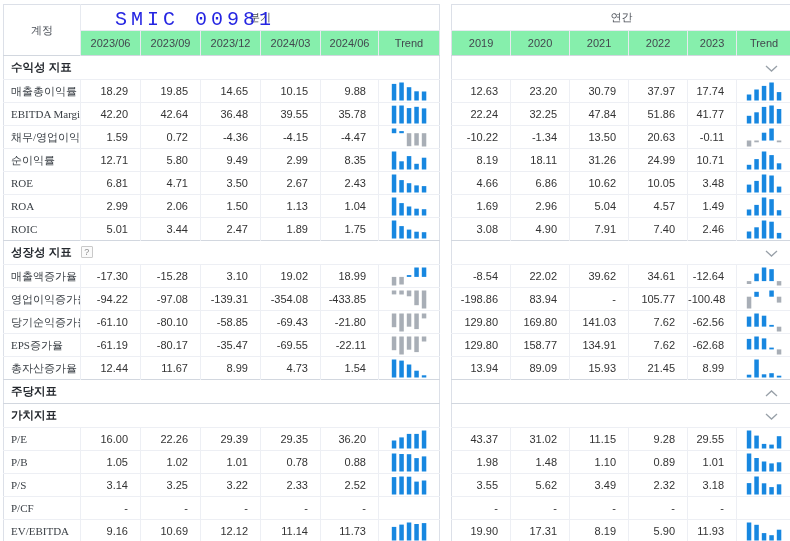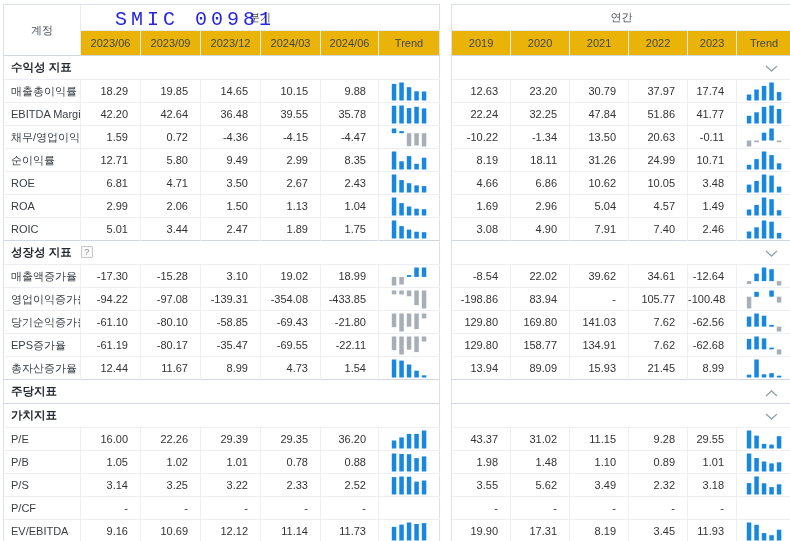--- a/index.html
+++ b/index.html
@@ -10,39 +10,39 @@
 
   table { border-collapse: collapse; table-layout: fixed; font-size: 11px; color: #333;
           border: 1px solid #dce0e8; background: #fff; }
   .q-table { width: 436px; }
   .y-table { width: 340px; }
   th, td { font-weight: normal; overflow: hidden; white-space: nowrap; }
 
   .group-row th { height: 26px; background: #fff; color: #4a4f57; font-size: 11px; position: relative; }
   .group-cell { border-left: 1px solid #e7eaf0; }
   .account-cell { background: #f1f3f7; color: #42474e; }
-  .col-row th { height: 25px; background: #eab308; color: #42474e;
+  .col-row th { height: 25px; background: #86efac; color: #42474e;
                 border-top: 1px solid #e7eaf0; border-left: 1px solid #e7eaf0; }
   .y-table .col-row th:first-child { border-left: none; }
 
   .stock-label { position: absolute; left: 34px; top: 3px;
                  font-family: "Liberation Mono", "DejaVu Sans Mono", monospace;
                  font-size: 20px; letter-spacing: 4px; color: #2525e2; }
 
   .section-row td { height: 24px; border-top: 1px solid #d2d7df; background: #fff; }
   .sec-title { font-weight: bold; color: #23272d; font-size: 11.5px; padding-left: 7px; }
   .help { display: inline-block; width: 12px; height: 12px; line-height: 11px; text-align: center;
           border: 1px solid #c9c9c9; background: #fafafa; color: #8e8e8e; font-size: 9px;
           margin-left: 9px; border-radius: 1px; vertical-align: 1px; }
   .chev { text-align: right; padding-right: 13px; }
   .chev svg { vertical-align: middle; }
 
   .data-row td { height: 23px; border-top: 1px solid #edeff4; }
   .data-row td + td { border-left: 1px solid #edeff4; }
-  .label { text-align: left; padding-left: 7px; color: #3b4046; }
+  .label { text-align: left; padding-left: 7px; color: #3b4046; font-family: Liberation Serif, serif; }
   .val { text-align: right; padding-right: 12px; }
   .trend { text-align: center; vertical-align: middle; }
   .trend svg { display: inline-block; vertical-align: middle; }
 </style>
 </head>
 <body>
 
 <div class="screen">
   <div class="tables">
 
@@ -595,21 +595,21 @@
             <td class="val">-</td>
             <td class="val">-</td>
             <td class="val">-</td>
             <td class="val">-</td>
             <td class="trend"></td>
           </tr>
           <tr class="data-row">
             <td class="val">19.90</td>
             <td class="val">17.31</td>
             <td class="val">8.19</td>
-            <td class="val">3.45</td>
+            <td class="val">5.90</td>
             <td class="val">11.93</td>
             <td class="trend"><svg width="46" height="21">
                 <rect x="5.8" y="1.5" width="4.5" height="18.0" fill="#1787e0"></rect>
                 <rect x="13.3" y="3.8" width="4.5" height="15.7" fill="#1787e0"></rect>
                 <rect x="20.8" y="12.1" width="4.5" height="7.4" fill="#1787e0"></rect>
                 <rect x="28.3" y="14.2" width="4.5" height="5.3" fill="#1787e0"></rect>
                 <rect x="35.8" y="8.7" width="4.5" height="10.8" fill="#1787e0"></rect>
               </svg></td>
           </tr>
         </tbody>

